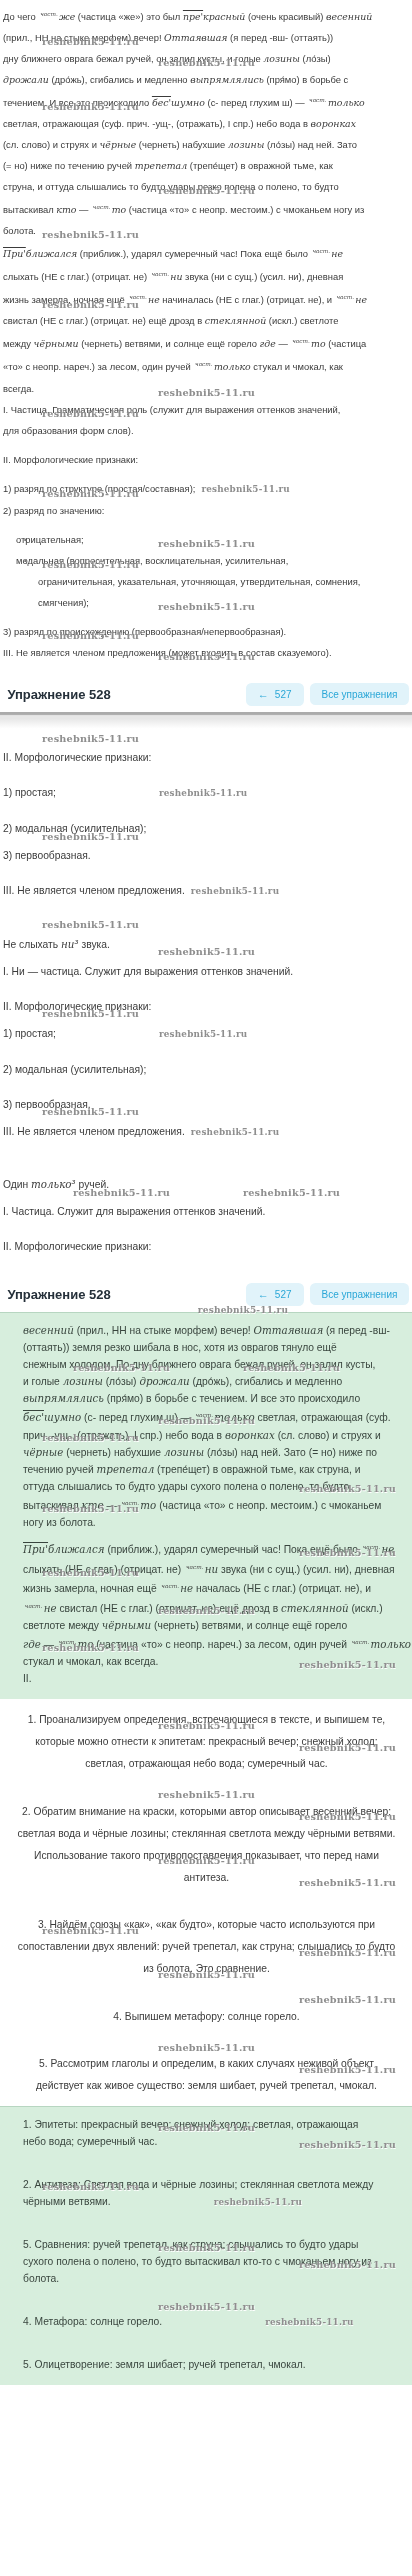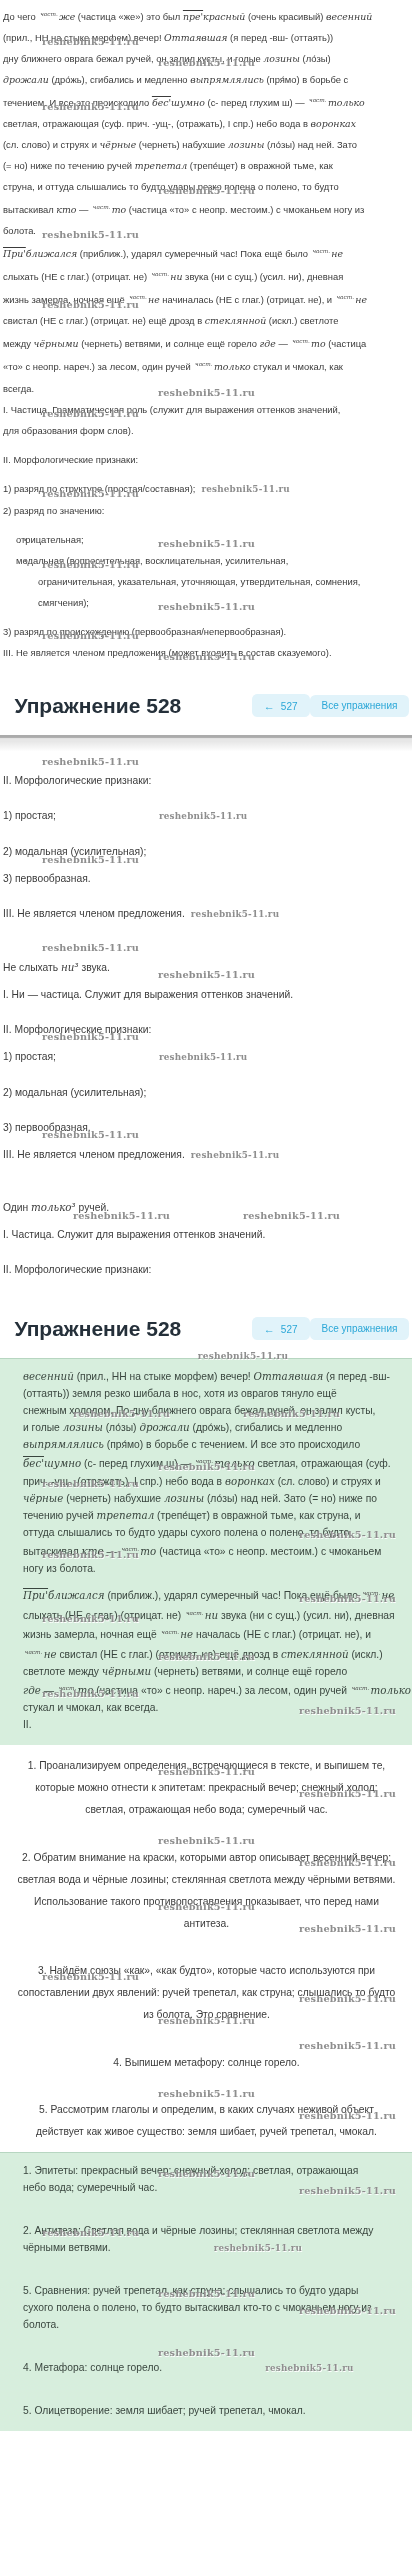--- a/index.html
+++ b/index.html
@@ -30,22 +30,22 @@
   .bullet{padding-left:16px;position:relative;}
   .bullet::before{content:"•";position:absolute;left:24px;top:0;color:#666;font-size:6.7px;}
   .ti{padding-left:38px;}
   .gap{height:8px;}
   .gap-b{height:25.5px;}
   .s-a{padding:3.6px 0 1.2px;}
   .s-b{padding:14.6px 0 3.6px;}
   .s-m{padding:9.7px 0 8.5px;}
   .s-g{background:var(--green-bg);border-top:1.2px solid var(--green-border);padding:9.7px 0 12px;color:#39453e;}
   .ex-header{display:flex;align-items:center;justify-content:space-between;padding:6px 3.6px 4.9px 2.4px;margin-top:12px;}
-  .ex-header h1{margin:12px;font-size:21px;font-weight:700;color:var(--title);font-family:"Liberation Sans",sans-serif;}
-  .btns{display:flex;align-items:center;}
+  .ex-header h1{margin:5px;font-size:13px;font-weight:700;color:var(--title);font-family:"Liberation Sans",sans-serif;}
+  .btns{display:flex;gap:6px;align-items:center;}
   .nav-btn{border:0;border-radius:5.5px;background:var(--btn-bg);color:var(--accent);
     font-family:"Liberation Sans",sans-serif;font-size:10px;padding:5.5px 12px;cursor:pointer;white-space:nowrap;}
   .nav-btn .arr{font-size:11px;margin-right:6px;}
   .divider{height:18px;background:linear-gradient(#ababab 0 2.4px,#e7e7e7 3.6px 36%,#ffffff 92%);}
   .hdr-wm{height:0;text-align:center;position:relative;z-index:2;padding-left:73px;}
   .hdr-wm .wm{position:relative;top:-7.3px;font-size:9px;}
 </style>
 </head>
 <body>
 

